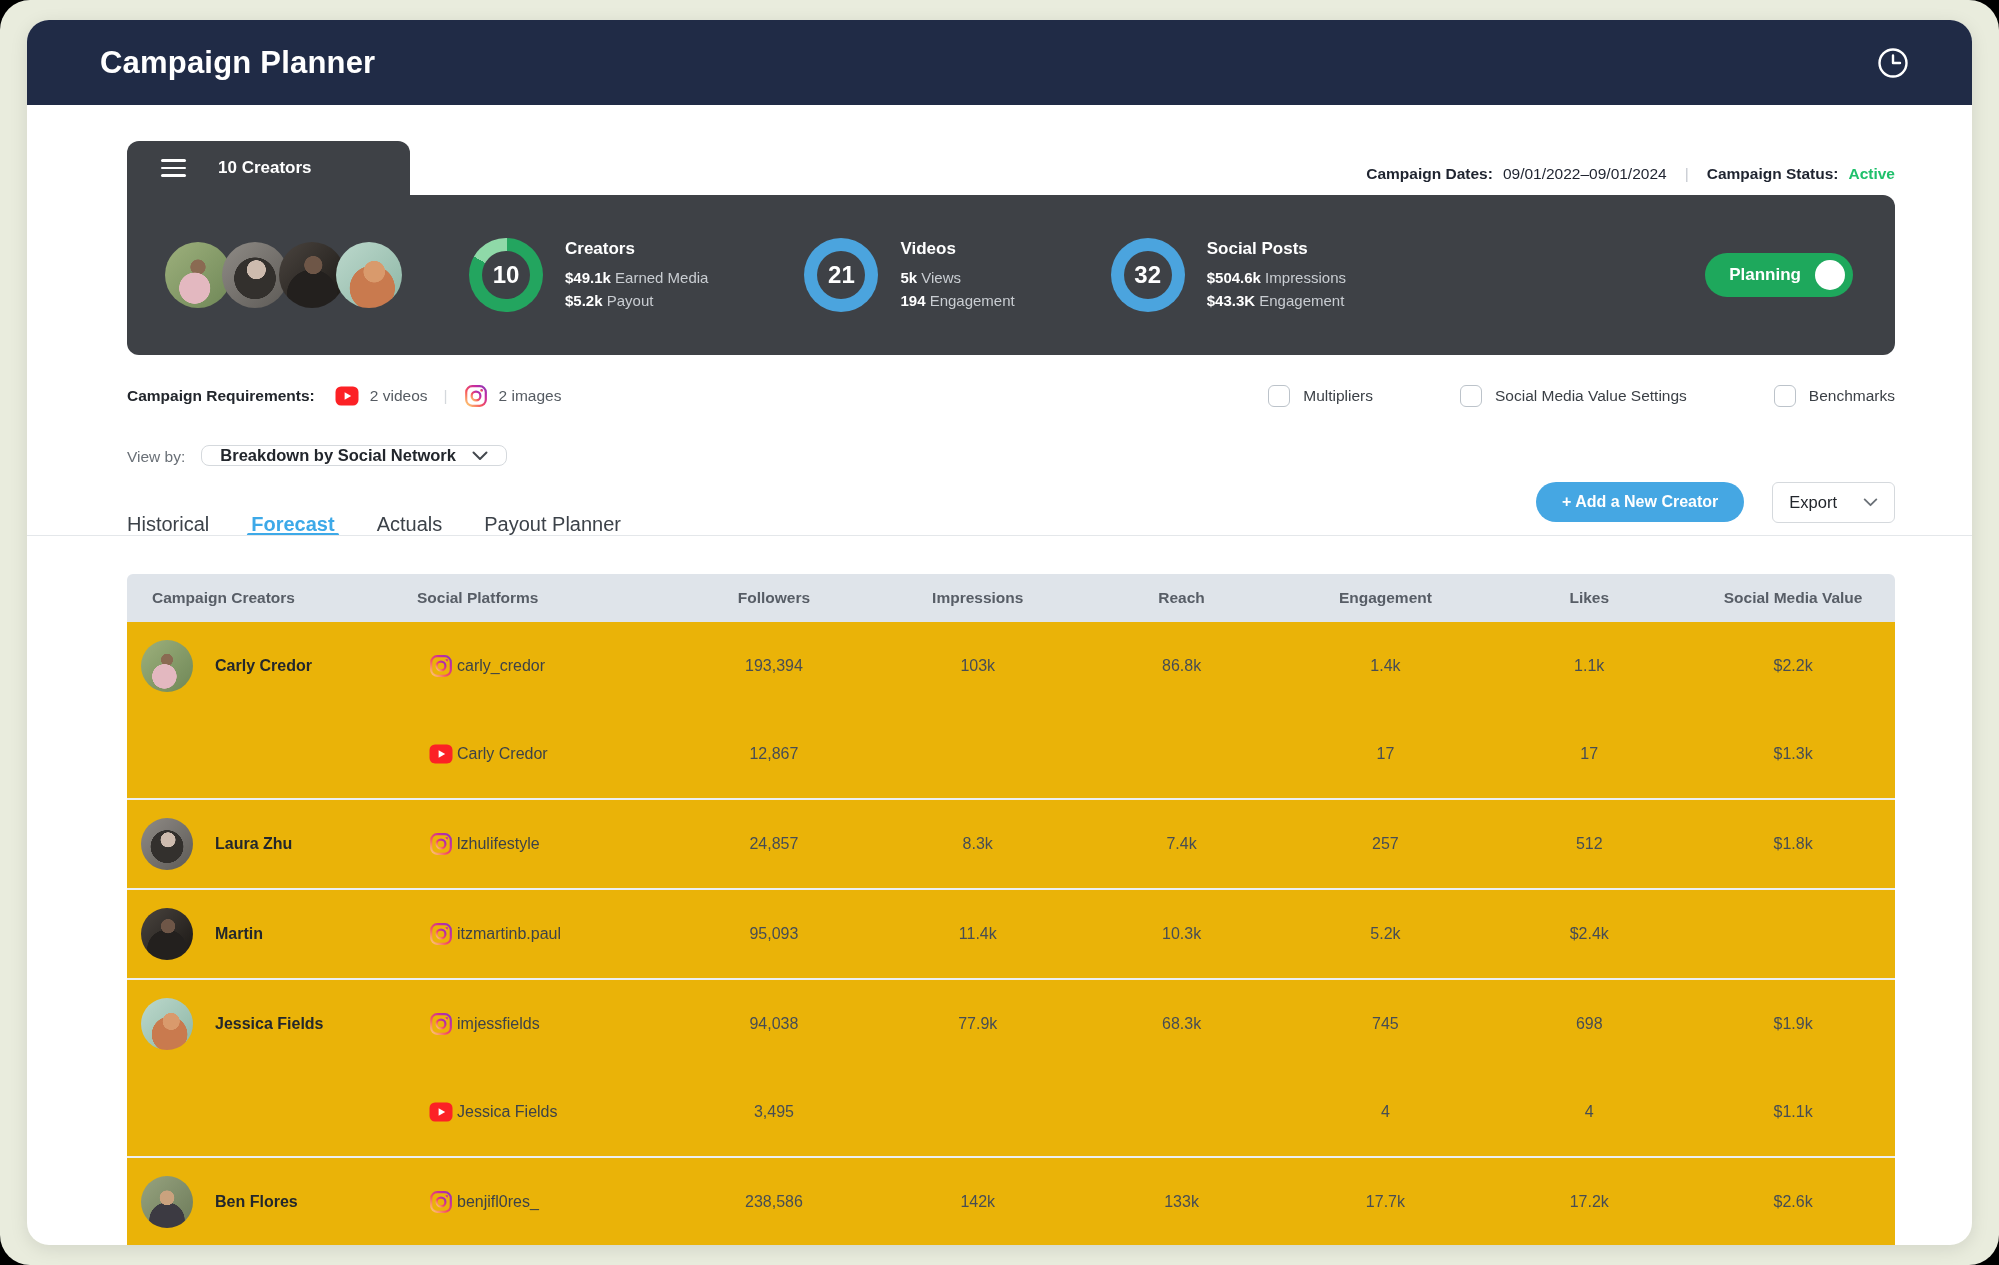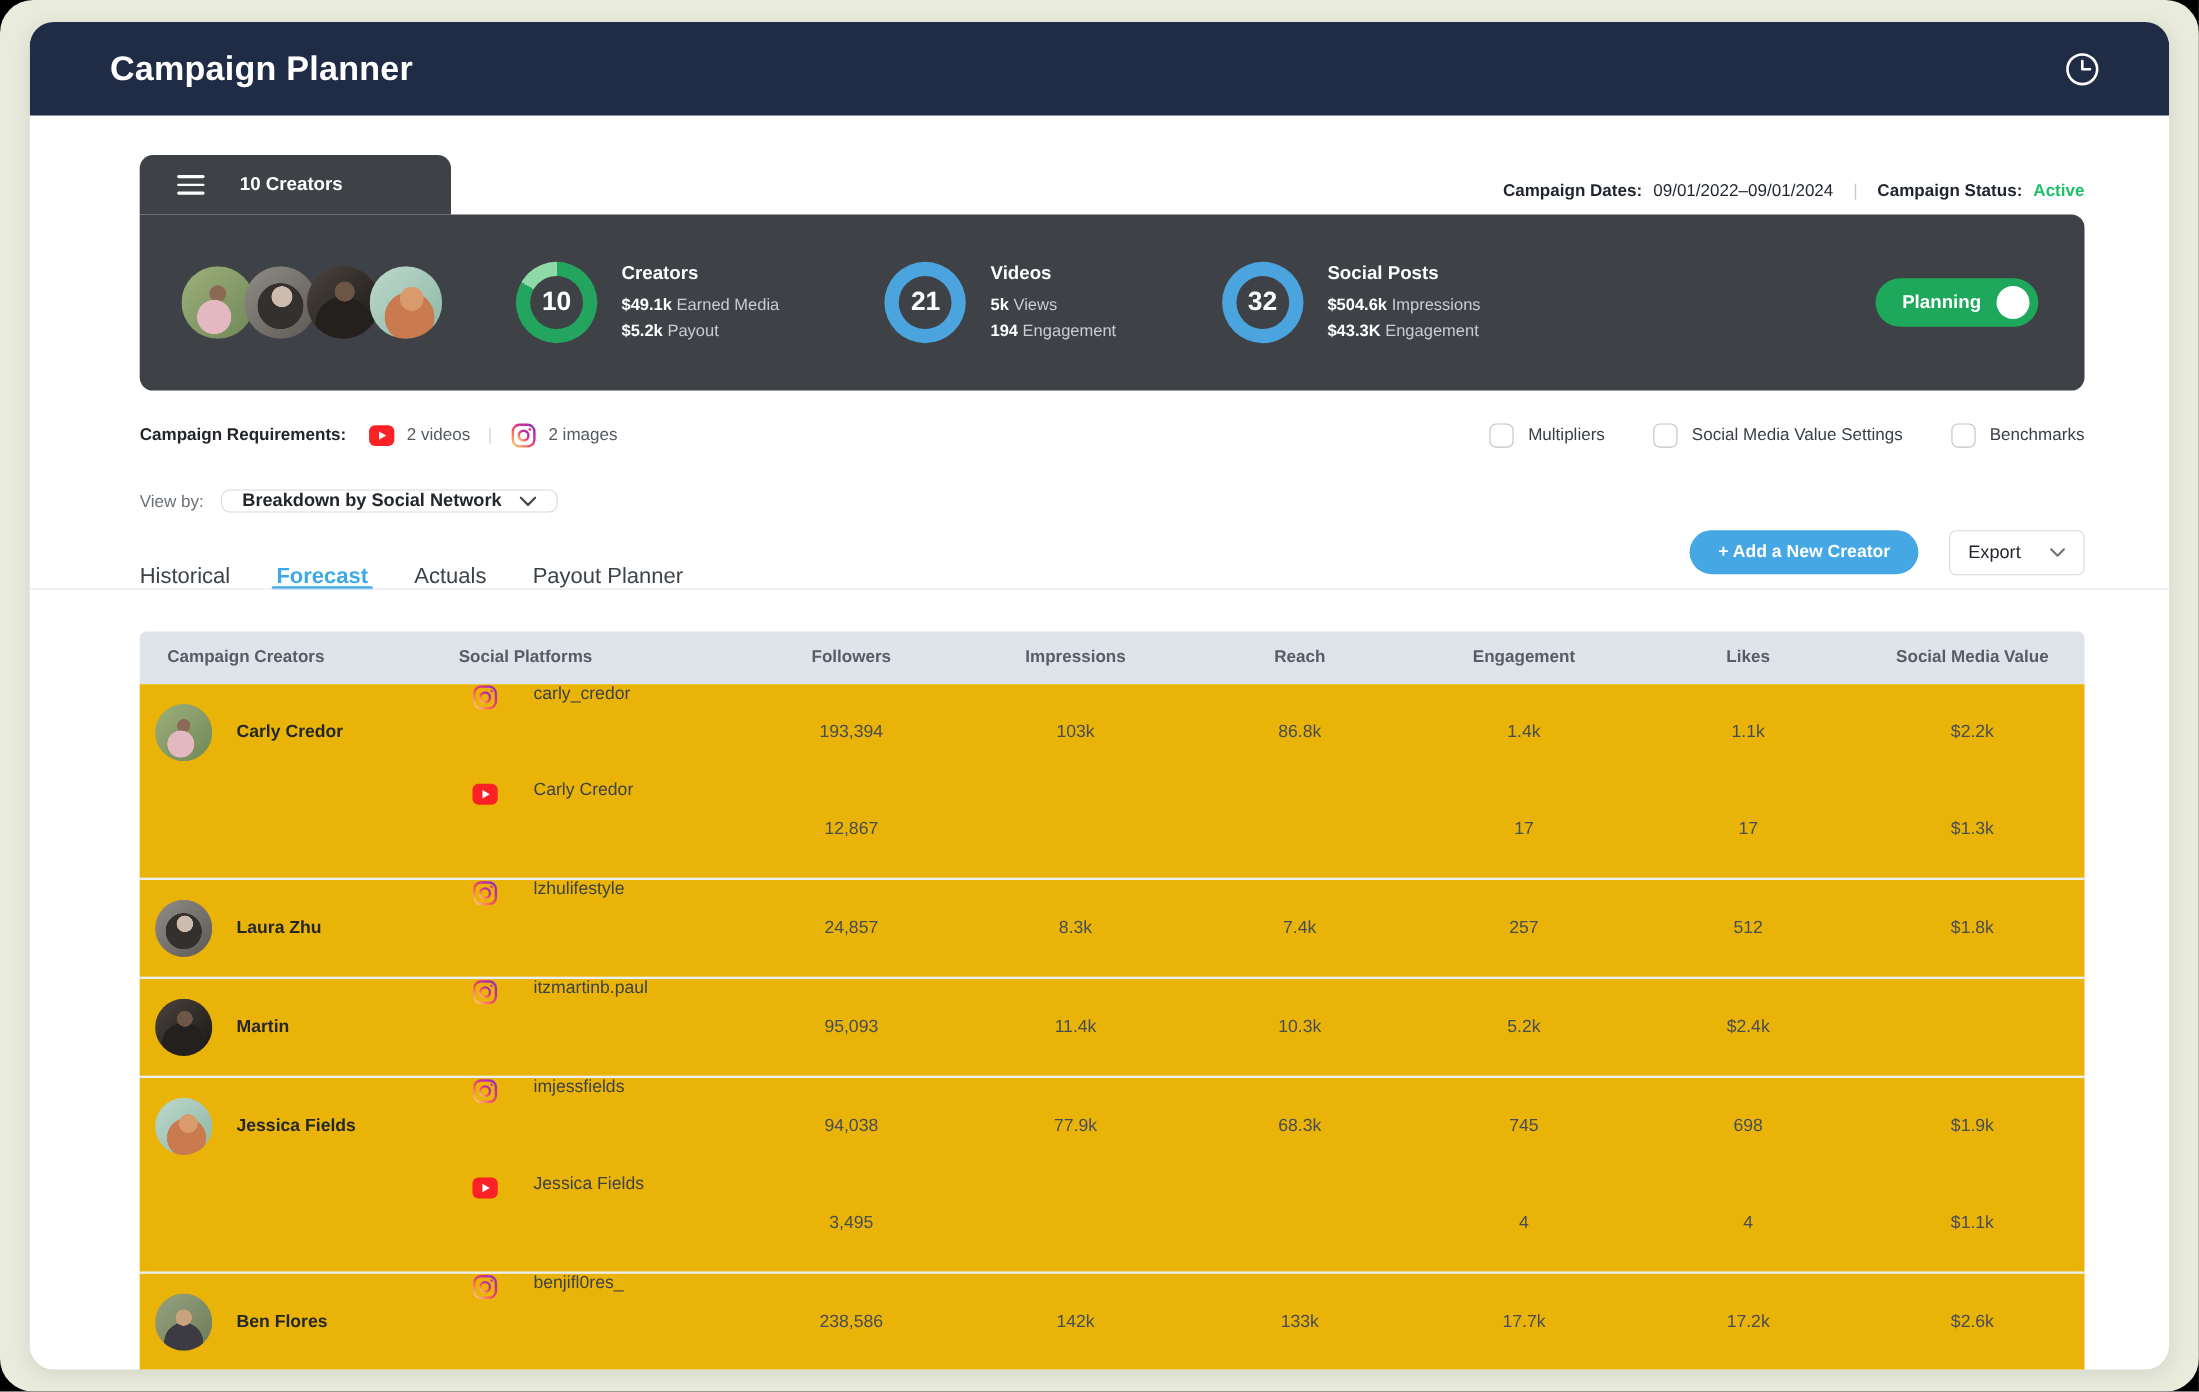--- a/index.html
+++ b/index.html
@@ -47,21 +47,21 @@
   .stat-line{color:#c9cdd2;font-size:15px;line-height:23px}
   .stat-line b{color:#fff;font-weight:700}
   .toggle{margin-left:auto;display:flex;align-items:center;gap:14px;background:#1EA85C;border-radius:22px;padding:7px 8px 7px 24px;color:#fff;font-weight:600;font-size:17px;cursor:pointer}
   .knob{width:30px;height:30px;border-radius:50%;background:#fff}
   
   .req-row{margin-top:26px;display:flex;align-items:center;justify-content:space-between;height:30px}
   .req-left{display:flex;align-items:center;gap:14px;font-size:15.5px;color:#555b62}
   .req-label{font-weight:700;color:#22262c;margin-right:6px}
   .req-item{display:flex;align-items:center;gap:11px}
   .req-sep{color:#d4d8dc;margin:0 16px}
-  .req-checks{display:flex;align-items:flex-start;gap:44px}
+  .req-checks{display:flex;align-items:flex-start;gap:87px}
   .check-group{display:flex;align-items:center;gap:13px;font-size:15.5px;color:#3a3f45;cursor:pointer}
   .checkbox{width:22px;height:22px;border:1.5px solid #bcc3ca;border-radius:6px;background:#fff}
   
   .viewby-row{margin-top:34px;display:flex;align-items:flex-end;gap:16px}
   .viewby-label{color:#6a7077;font-size:15.5px}
   .select{border:1px solid #d5d9dd;border-radius:8px;padding:0 18px;display:flex;align-items:center;gap:16px;font-size:16.5px;font-weight:700;color:#22262c;cursor:pointer;background:#fff}
   .chev{flex:none;display:inline-flex}
   
   .tabs-section{margin-top:12px;position:relative;display:flex;align-items:center;height:58px}
   .full-divider{position:absolute;left:-100px;right:-77px;bottom:0;height:1px;background:#e4e7ea}
@@ -77,21 +77,21 @@
   .table-grid{display:grid;grid-template-columns:290px 255px repeat(6,1fr)}
   .thead{background:var(--table-header-bg);border-radius:6px 6px 0 0;height:48px;align-items:center}
   .th{font-size:15.5px;font-weight:600;color:#575d66;text-align:center}
   .th.left{text-align:left}
   .th.first{padding-left:25px}
   .group{grid-auto-rows:88px;background:#eab308}
   .group + .group{border-top:2px solid #eceff1}
   .creator-cell{height:88px;display:flex;align-items:center;gap:22px;padding-left:14px;align-self:start}
   .creator-cell .avatar{width:52px;height:52px}
   .creator-name{font-size:16px;font-weight:700;color:#23272c}
-  .platform-cell{display:flex;gap:32px;padding-left:12px}
+  .platform-cell{display:flex;align-items:center;gap:4px;padding-left:12px}
   .handle{font-size:16px;color:#3d4248}
   .num-cell{display:flex;align-items:center;justify-content:center;font-size:16px;color:#474d54}
   .net-icon{width:24px;height:24px;display:inline-flex;flex:none}
   .net-icon svg{width:100%;height:100%}
 </style>
 </head>
 <body>
 
 <div class="canvas">
   <div class="app-card">

